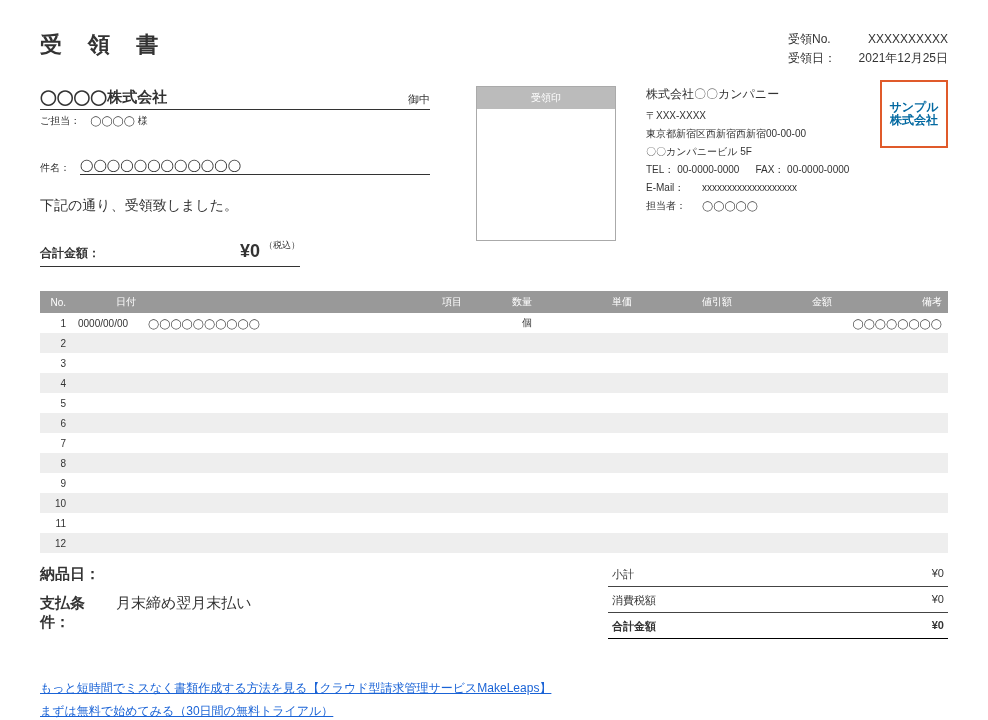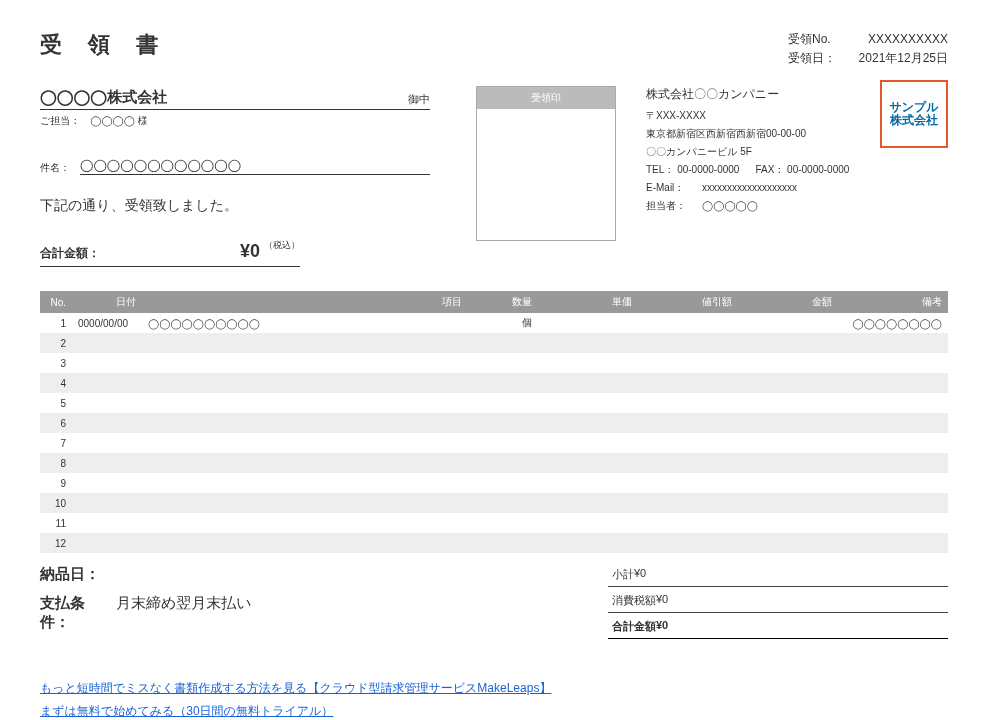--- a/index.html
+++ b/index.html
@@ -64,21 +64,21 @@
   .col-unitp { width: 100px; text-align: right; }
   .col-disc { width: 100px; text-align: right; }
   .col-amt { width: 100px; text-align: right; }
   .col-note { width: 110px; text-align: right; }
 
   .bottom { display: flex; margin-top: 12px; gap: 40px; }
   .bottom-left { flex: 1; font-size: 15px; }
   .bl-row { display: flex; gap: 12px; margin-bottom: 10px; }
   .bl-label { font-weight: bold; width: 64px; }
   .totals { width: 340px; font-size: 11px; }
-  .totals-row { display: flex; justify-content: flex-start; border-bottom: 1px solid #444; padding: 2px 4px 4px; margin-bottom: 4px;}
+  .totals-row { display: flex; justify-content: space-between; border-bottom: 1px solid #444; padding: 2px 4px 4px; margin-bottom: 4px;}
   .totals-row.bold { font-weight: bold; border-bottom: 1.5px solid #000;}
 
   .links { margin-top: 34px; font-size: 12px; line-height: 1.9; }
   .links a { color: #1a63d6; text-decoration: underline; cursor: pointer; }
 </style>
 </head>
 <body>
 
 <div class="top-row">
   <div class="doc-title">受 領 書</div>

